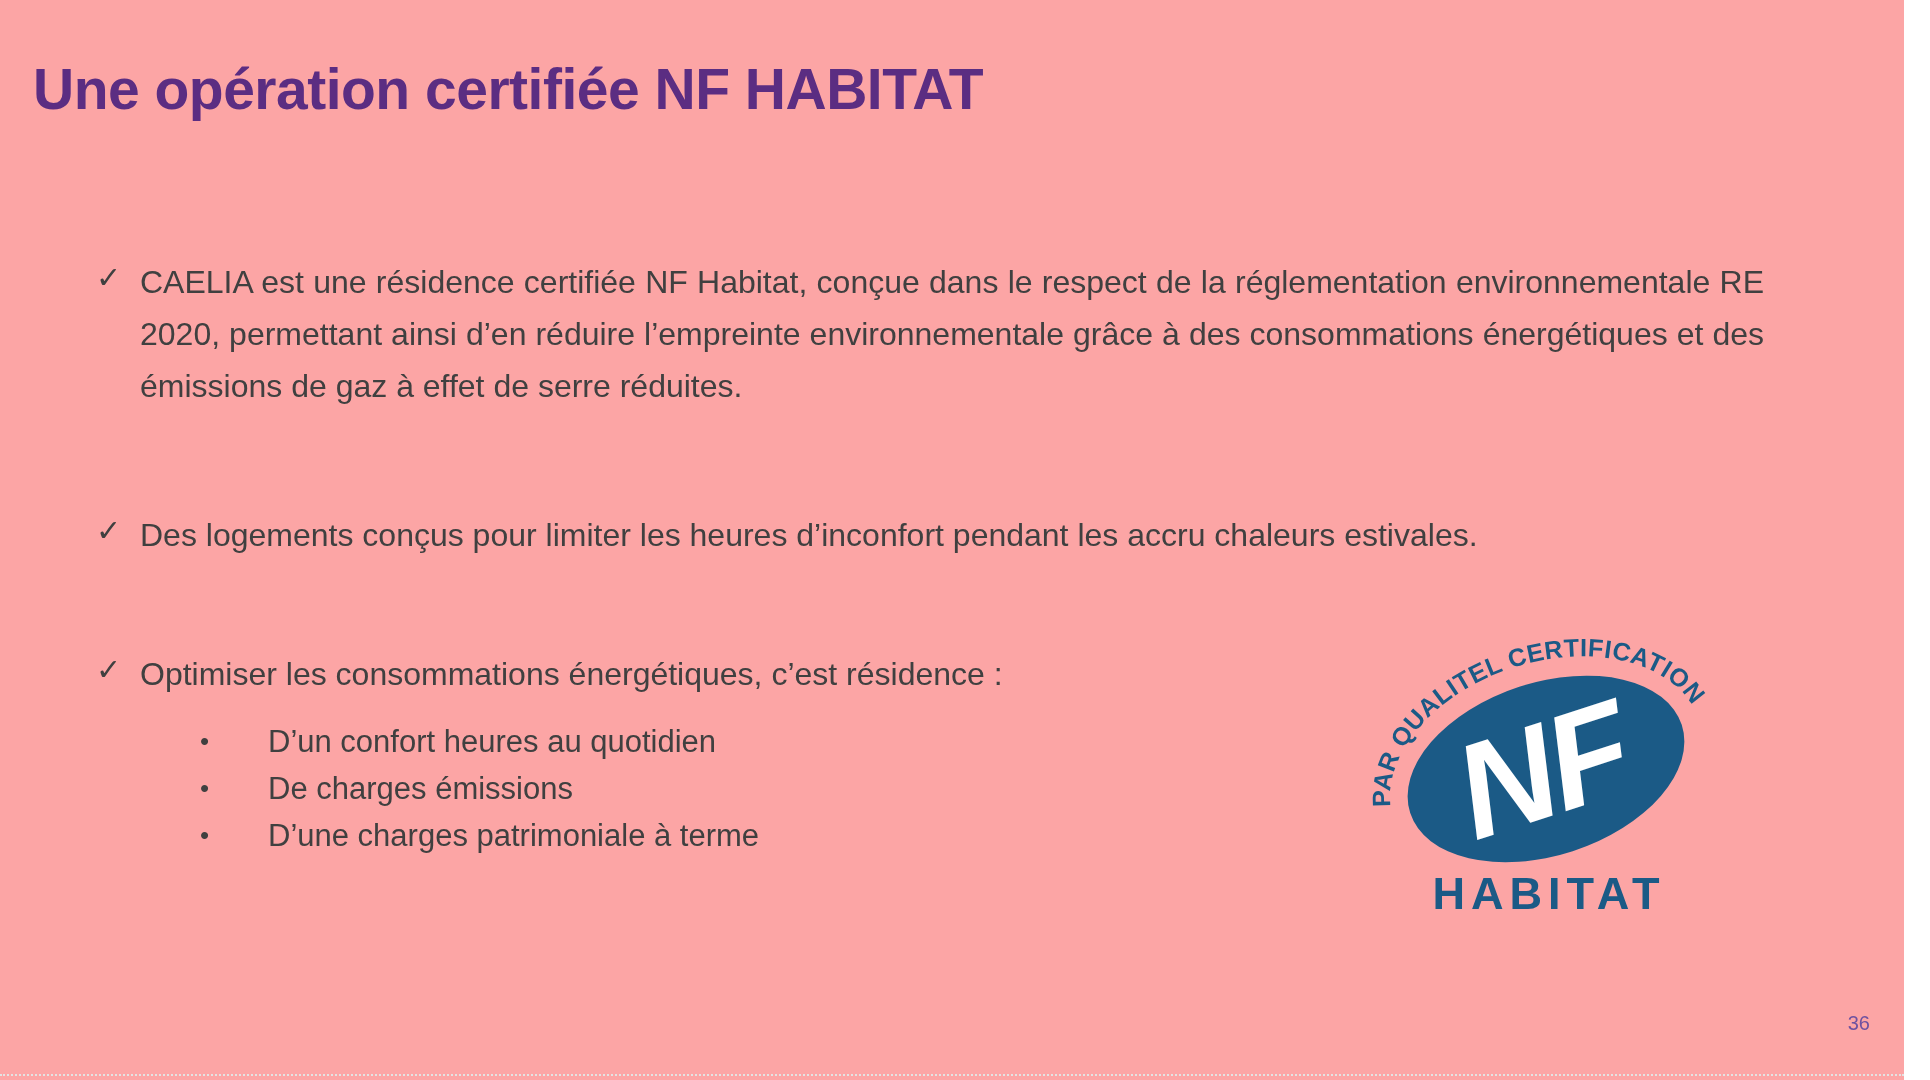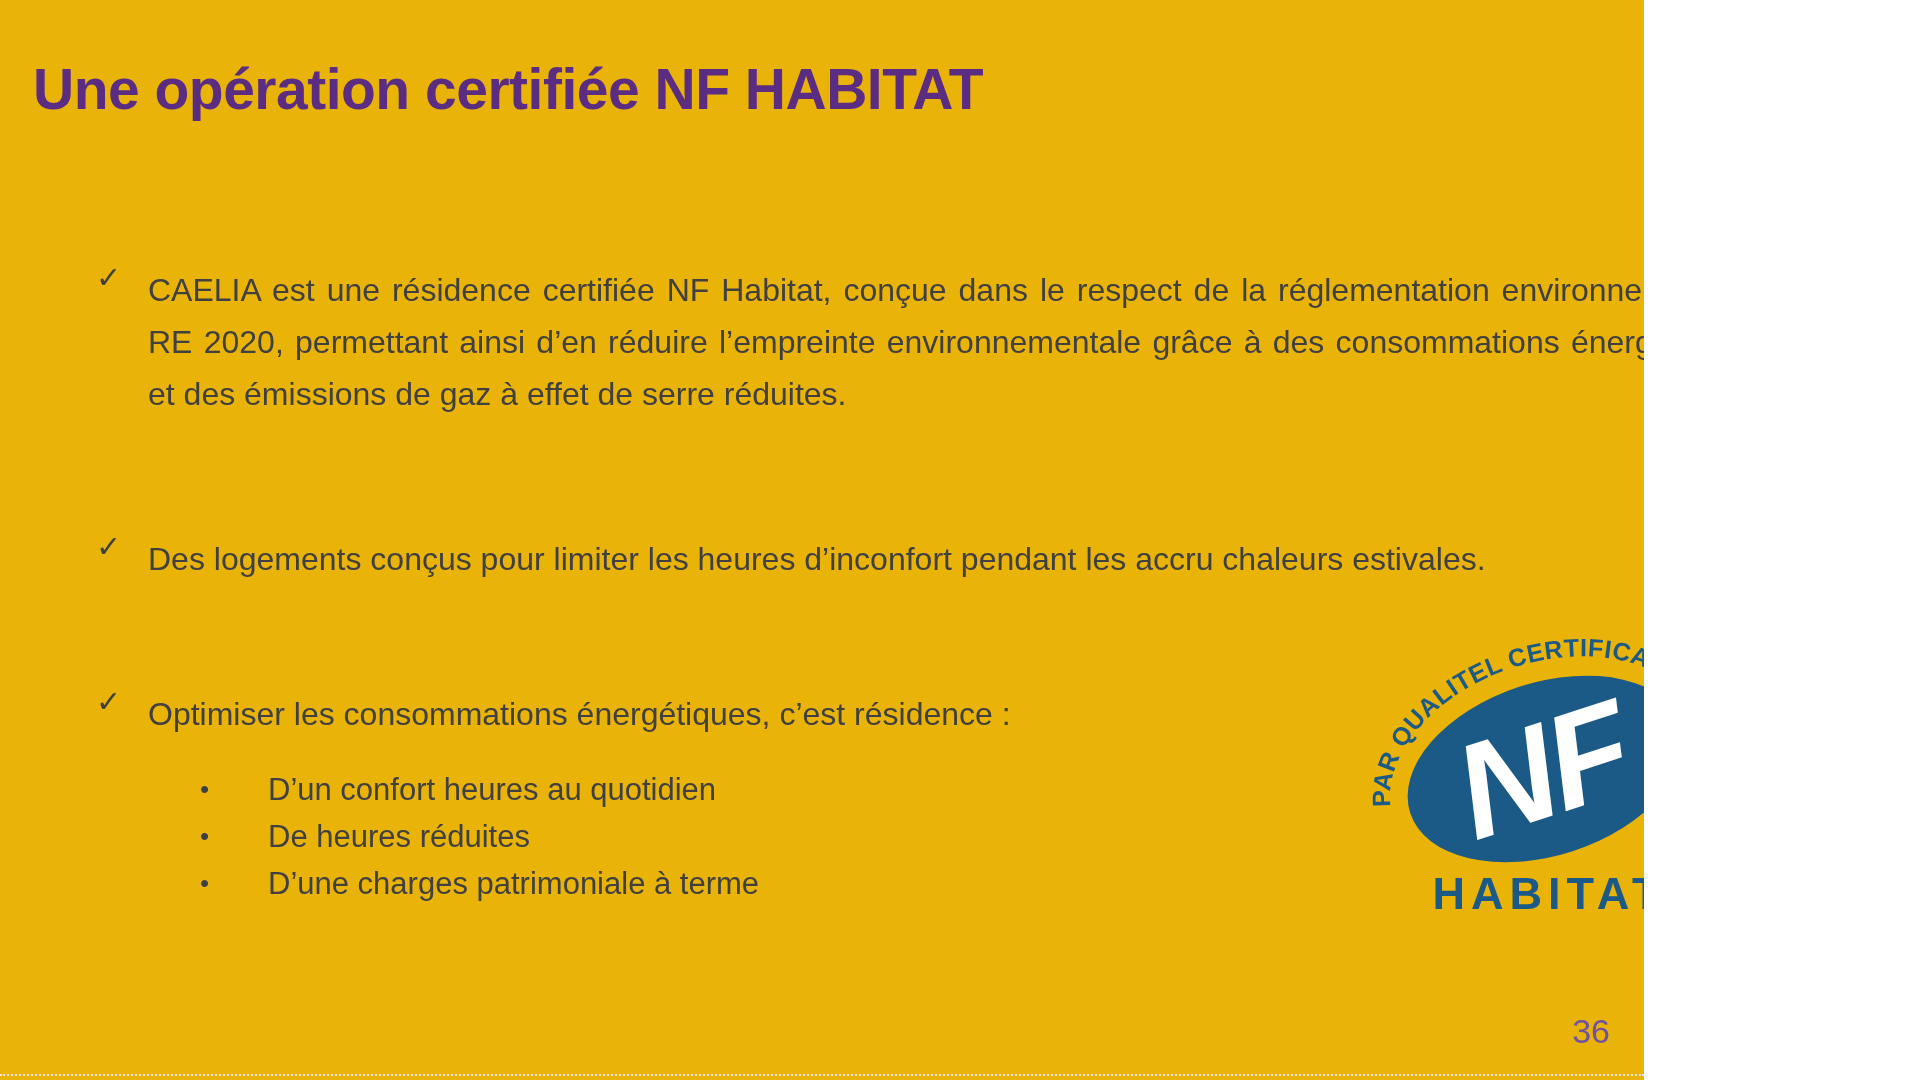--- a/index.html
+++ b/index.html
@@ -1,20 +1,20 @@
 <!DOCTYPE html>
 <html><head>
 <meta charset="utf-8">
 <style>
   html, body { margin: 0; padding: 0; background: #ffffff; }
   .slide {
     position: relative;
-    width: 1644px;
+    width: 1904px;
     height: 1080px;
-    background: #eab308;
+    background: #fca5a5;
     overflow: hidden;
     font-family: "Liberation Sans", sans-serif;
   }
   .title {
     position: absolute;
     left: 33px;
     top: 56px;
     margin: 0;
     font-size: 57px;
     font-weight: 700;
@@ -30,21 +30,21 @@
   }
   .bullet { display: flex; align-items: flex-start; }
   .check {
     flex: 0 0 40px;
     width: 40px;
     font-size: 30px;
     line-height: 52px;
     color: #404040;
   }
   .btext {
-    margin: 12px;
+    margin: 4px;
     flex: 1;
     font-size: 32px;
     line-height: 52px;
     color: #404040;
   }
   .justify { text-align: justify; }
   .b2 { margin-top: 89px; }
   .b3 { margin-top: 79px; }
   .sublist {
     margin: 14px 0 0 0;
@@ -93,21 +93,21 @@
     font-family: "Liberation Sans", sans-serif;
     font-size: 45px;
     font-weight: 700;
     letter-spacing: 6px;
     fill: #1b5a86;
   }
   .pagenum {
     position: absolute;
     right: 34px;
     top: 1012px;
-    font-size: 34px;
+    font-size: 20px;
     color: #6f52a0;
   }
   .bottom-line {
     position: absolute;
     left: 0;
     right: 0;
     bottom: 4px;
     border-top: 2px dotted #e3e3e3;
   }
 </style>
@@ -135,21 +135,21 @@
       <p class="btext">Optimiser les consommations énergétiques, c’est résidence :</p>
     </div>
 
     <ul class="sublist">
       <li>
         <span class="dot">•</span>
         <span>D’un confort heures au quotidien</span>
       </li>
       <li>
         <span class="dot">•</span>
-        <span>De heures réduites</span>
+        <span>De charges émissions</span>
       </li>
       <li>
         <span class="dot">•</span>
         <span>D’une charges patrimoniale à terme</span>
       </li>
     </ul>
 
   </div>
 
   <svg class="logo" viewBox="0 0 380 310" aria-hidden="true">

